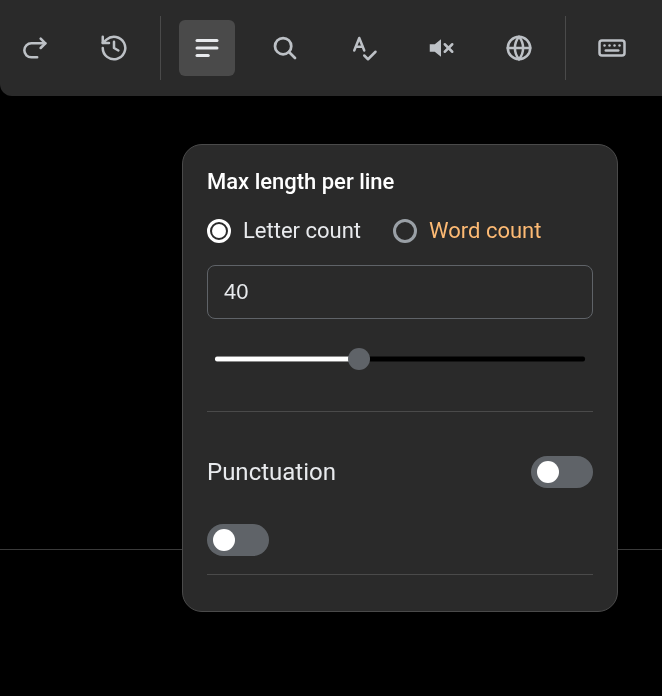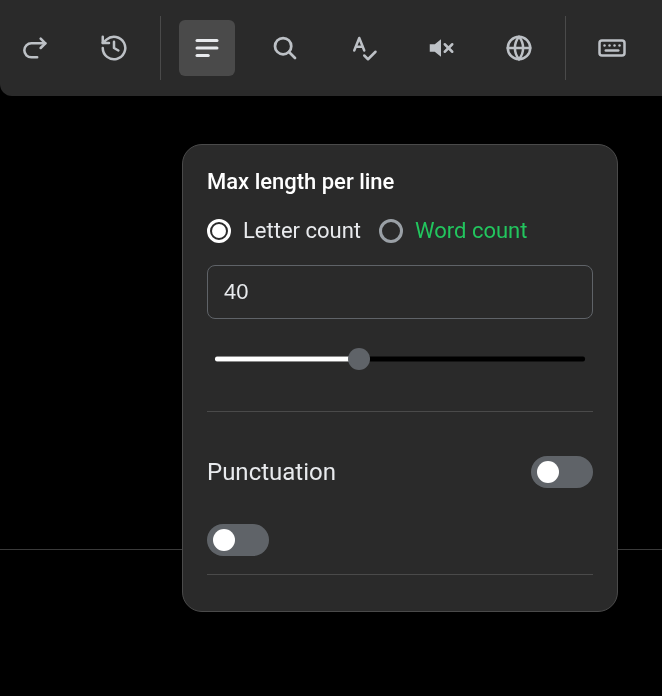--- a/index.html
+++ b/index.html
@@ -64,21 +64,21 @@
     }
     .panel-title {
       font-size: 22px;
       font-weight: 500;
       color: #fff;
       margin-bottom: 24px;
     }
     .radio-row {
       display: flex;
       align-items: flex-start;
-      gap: 18px;
+      gap: 32px;
       margin-bottom: 22px;
     }
     .radio {
       display: flex;
       align-items: center;
       gap: 12px;
       cursor: pointer;
     }
     .radio-circle {
       width: 24px;
@@ -95,21 +95,21 @@
       content: "";
       position: absolute;
       inset: 2px;
       background: #fff;
       border-radius: 50%;
     }
     .radio-label {
       font-size: 22px;
       color: #e8eaed;
     }
-    .radio.unselected .radio-label { color: #22c55e; }
+    .radio.unselected .radio-label { color: #fdba74; }
 
     .text-input {
       width: 100%;
       height: 54px;
       background: transparent;
       border: 1px solid #5f6368;
       border-radius: 8px;
       padding: 16px 16px;
       font-size: 22px;
       color: #e8eaed;

